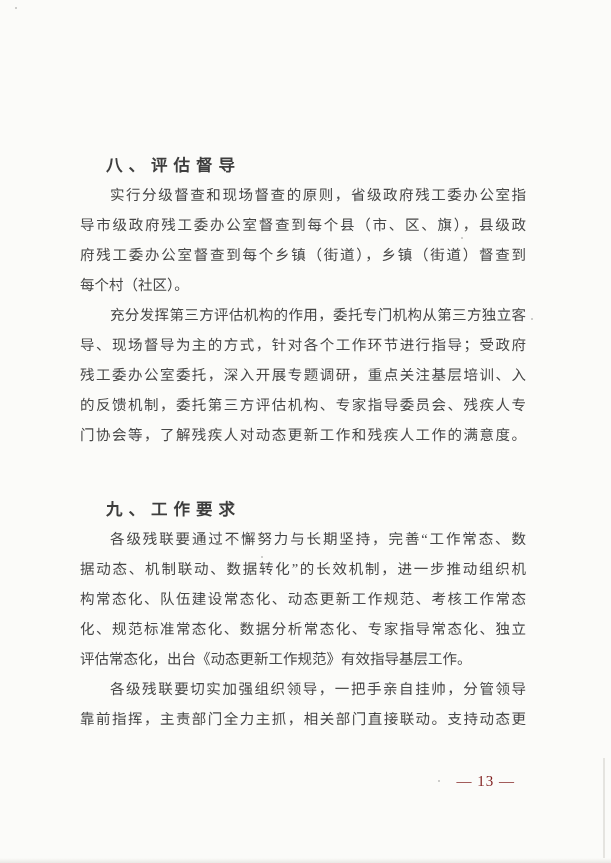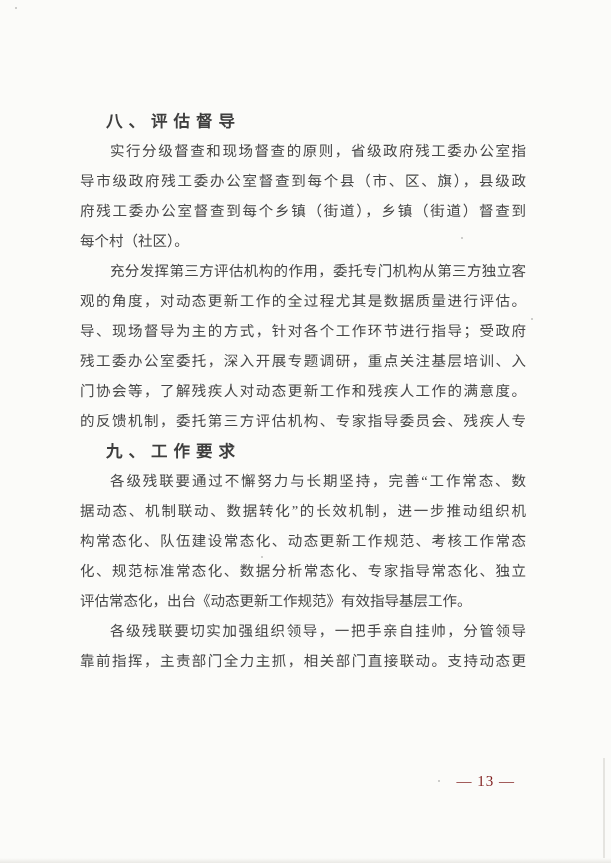--- a/index.html
+++ b/index.html
@@ -37,20 +37,21 @@
     text-indent: 30px;
   }
   .line.heading {
     font-family: "Liberation Sans", "DejaVu Sans", sans-serif;
     font-weight: 600;
     font-size: 16.5px;
     letter-spacing: 6px;
     color: #3e3e3e;
     text-indent: 26px;
     text-align: left;
+    margin-top: 44px;
   }
   .pageno {
     position: absolute;
     top: 772px;
     right: 96px;
     font-size: 15px;
     line-height: 18px;
     color: #7f1d1d;
     letter-spacing: 1px;
     font-family: "Liberation Serif", "DejaVu Serif", serif;
@@ -89,27 +90,26 @@
   <div class="content">
 
     <div class="line heading">八、评估督导</div>
 
     <div class="line j ind">实行分级督查和现场督查的原则，省级政府残工委办公室指</div>
     <div class="line j">导市级政府残工委办公室督查到每个县（市、区、旗），县级政</div>
     <div class="line j">府残工委办公室督查到每个乡镇（街道），乡镇（街道）督查到</div>
     <div class="line">每个村（社区）。</div>
 
     <div class="line j ind">充分发挥第三方评估机构的作用，委托专门机构从第三方独立客</div>
-    <div class="line j">观的角度，对动态更新工作的全过程尤其是数据质量进行评估。</div>
 
     <div class="line j">导、现场督导为主的方式，针对各个工作环节进行指导；受政府</div>
     <div class="line j">残工委办公室委托，深入开展专题调研，重点关注基层培训、入</div>
 
+    <div class="line j">的反馈机制，委托第三方评估机构、专家指导委员会、残疾人专</div>
     <div class="line j">门协会等，了解残疾人对动态更新工作和残疾人工作的满意度。</div>
-    <div class="line j">的反馈机制，委托第三方评估机构、专家指导委员会、残疾人专</div>
 
     <div class="line heading">九、工作要求</div>
 
     <div class="line j ind">各级残联要通过不懈努力与长期坚持，完善“工作常态、数</div>
     <div class="line j">据动态、机制联动、数据转化”的长效机制，进一步推动组织机</div>
     <div class="line j">构常态化、队伍建设常态化、动态更新工作规范、考核工作常态</div>
     <div class="line j">化、规范标准常态化、数据分析常态化、专家指导常态化、独立</div>
     <div class="line">评估常态化，出台《动态更新工作规范》有效指导基层工作。</div>
 
     <div class="line j ind">各级残联要切实加强组织领导，一把手亲自挂帅，分管领导</div>

